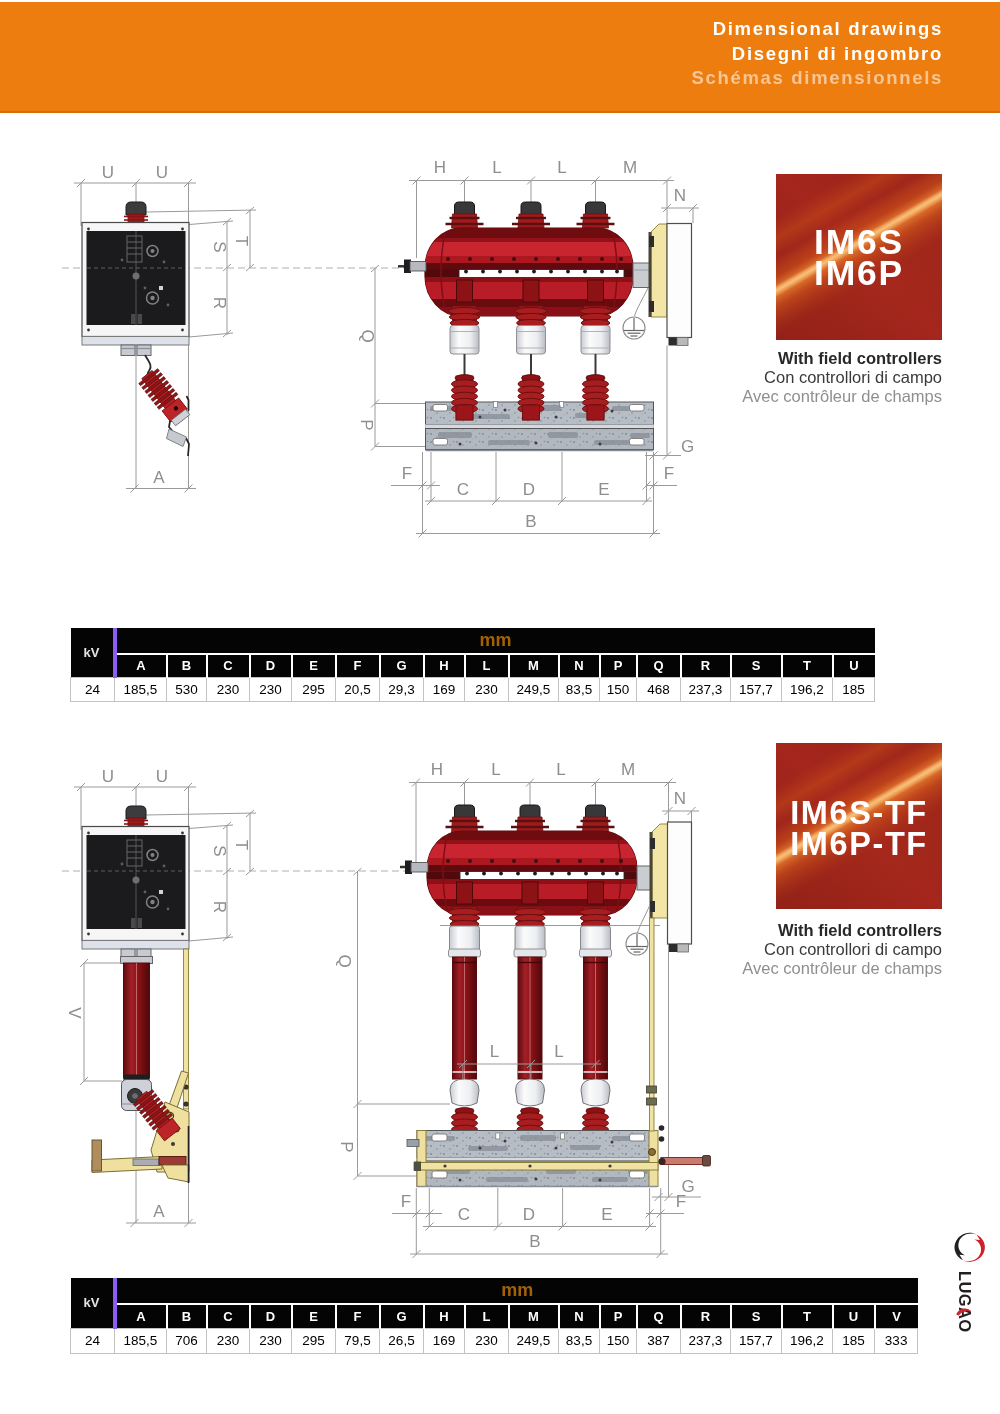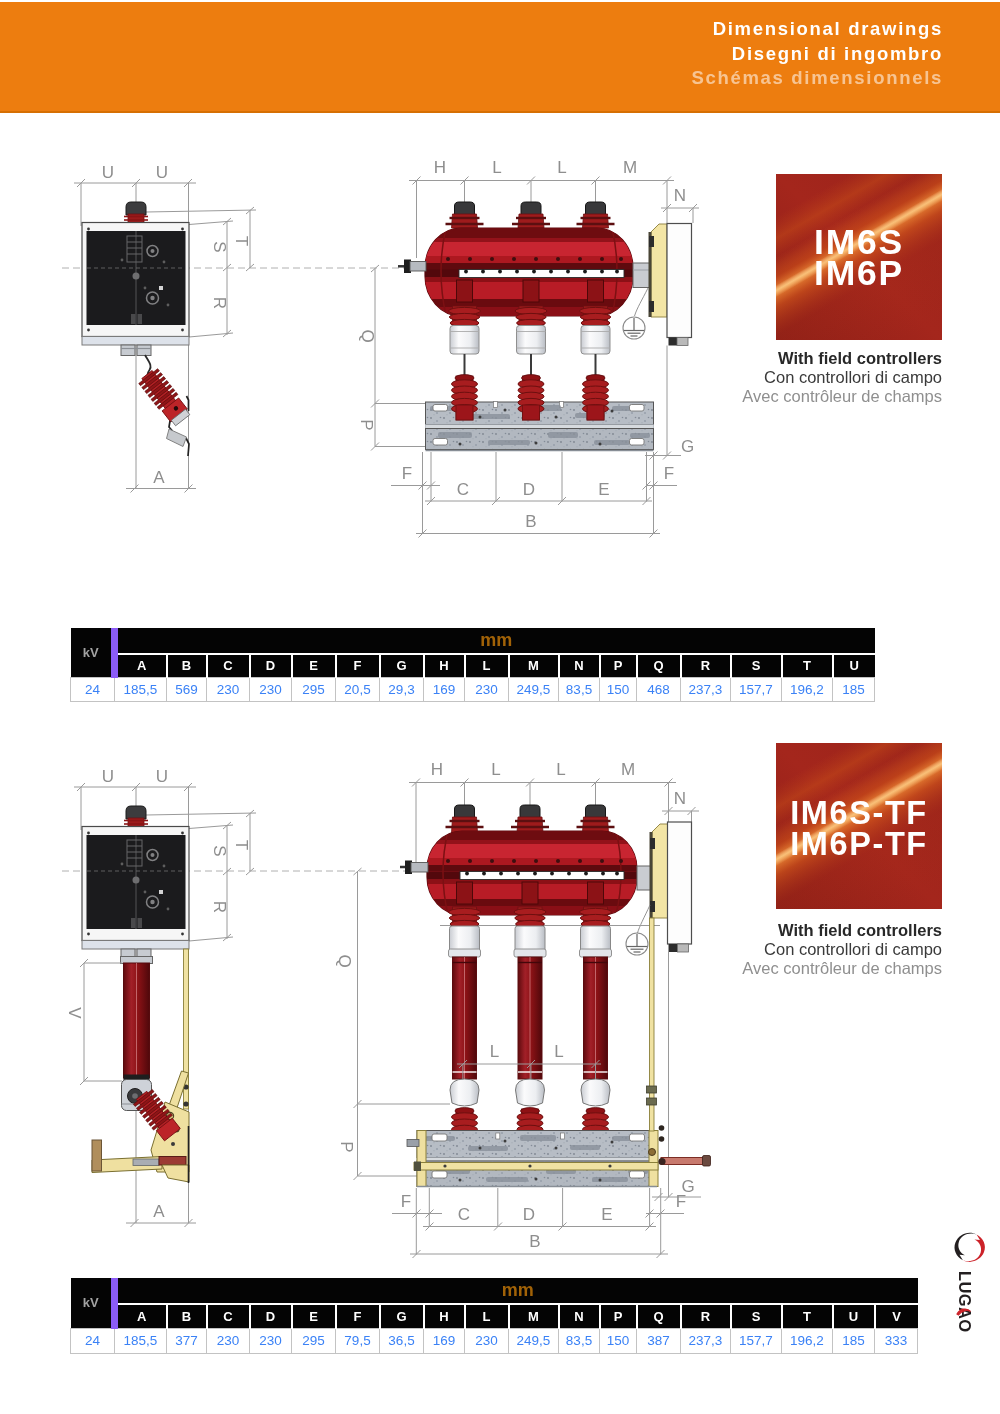--- a/index.html
+++ b/index.html
@@ -2,25 +2,25 @@
 <html><head>
 <meta charset="utf-8">
 <style>
   html,body{margin:0;padding:0;}
   body{width:1000px;height:1414px;position:relative;background:#ffffff;
        font-family:"Liberation Sans", sans-serif;overflow:hidden;}
   .abs{position:absolute;}
   .dimtxt{fill:#8e8e8e;font-family:"Liberation Sans",sans-serif;font-size:17px;}
   table.spec{border-collapse:collapse;table-layout:fixed;font-family:"Liberation Sans",sans-serif;}
   table.spec td{padding:0;text-align:center;vertical-align:middle;overflow:hidden;}
-  td.kv{background:#040404;color:#a3a3a3;font-weight:bold;font-size:13px;border-right:7px solid #8b5cf6;}
+  td.kv{background:#040404;color:#e5e5e5;font-weight:bold;font-size:13px;border-right:4px solid #8b5cf6;}
   td.mm{background:#040404;color:#a16207;font-weight:bold;font-size:18px;border-bottom:2px solid #fff;}
   td.lt{background:#040404;color:#fff;font-weight:bold;font-size:13px;border-left:2px solid #fff;}
   td.lt0{border-left:none;}
-  td.dv{background:#fff;color:#3b82f6;font-size:13.5px;border:1px solid #c3c3c3;}
+  td.dv{background:#fff;color:#000000;font-size:13.5px;border:1px solid #c3c3c3;}
 </style>
 </head>
 <body>
 
 <div class="abs" style="left:0;top:2px;width:1000px;height:109px;background:#ed7d0f;border-bottom:2px solid #d66f02;"></div>
 
 <div class="abs" style="left:400px;top:17px;width:543px;text-align:right;font-size:18.5px;font-weight:bold;line-height:24.5px;letter-spacing:1.7px;color:#ffffff;">
 Dimensional drawings<br>Disegni di ingombro<br><span style="color:rgba(255,255,255,0.55);">Schémas dimensionnels</span>
 </div>
 
@@ -971,21 +971,21 @@
         <td class="lt">P</td>
         <td class="lt">Q</td>
         <td class="lt">R</td>
         <td class="lt">S</td>
         <td class="lt">T</td>
         <td class="lt">U</td>
       </tr>
   <tr style="height:24px;">
         <td class="dv">24</td>
         <td class="dv">185,5</td>
-        <td class="dv">569</td>
+        <td class="dv">530</td>
         <td class="dv">230</td>
         <td class="dv">230</td>
         <td class="dv">295</td>
         <td class="dv">20,5</td>
         <td class="dv">29,3</td>
         <td class="dv">169</td>
         <td class="dv">230</td>
         <td class="dv">249,5</td>
         <td class="dv">83,5</td>
         <td class="dv">150</td>
@@ -1041,26 +1041,26 @@
         <td class="lt">Q</td>
         <td class="lt">R</td>
         <td class="lt">S</td>
         <td class="lt">T</td>
         <td class="lt">U</td>
         <td class="lt">V</td>
       </tr>
   <tr style="height:25px;">
         <td class="dv">24</td>
         <td class="dv">185,5</td>
-        <td class="dv">377</td>
+        <td class="dv">706</td>
         <td class="dv">230</td>
         <td class="dv">230</td>
         <td class="dv">295</td>
         <td class="dv">79,5</td>
-        <td class="dv">36,5</td>
+        <td class="dv">26,5</td>
         <td class="dv">169</td>
         <td class="dv">230</td>
         <td class="dv">249,5</td>
         <td class="dv">83,5</td>
         <td class="dv">150</td>
         <td class="dv">387</td>
         <td class="dv">237,3</td>
         <td class="dv">157,7</td>
         <td class="dv">196,2</td>
         <td class="dv">185</td>

